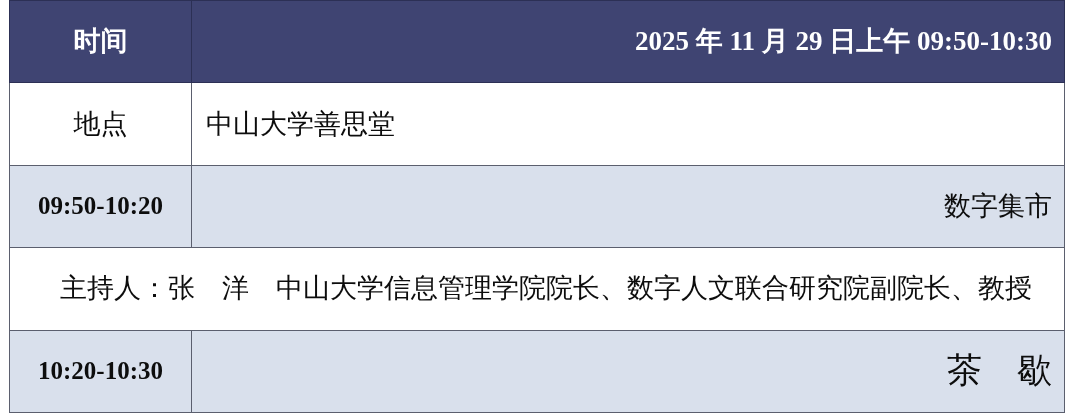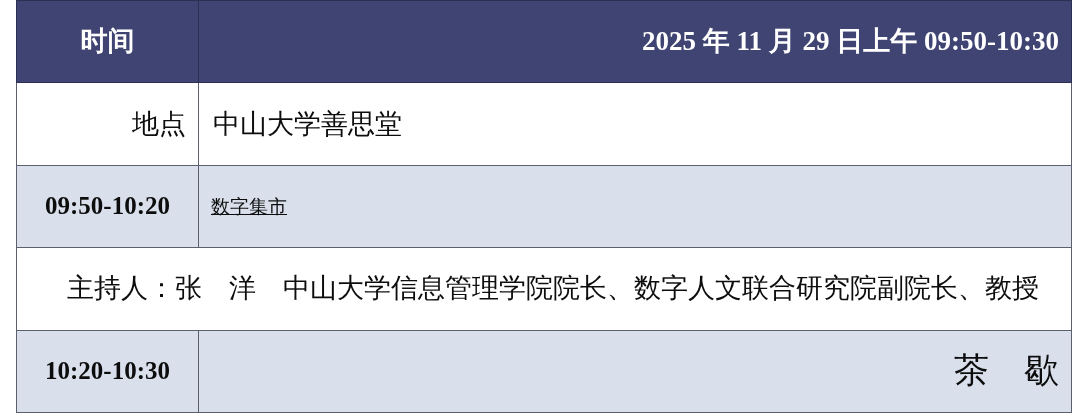--- a/index.html
+++ b/index.html
@@ -9,21 +9,21 @@
   }
   body {
     width: 1080px;
     height: 413px;
     overflow: hidden;
     font-family: "Liberation Serif", "DejaVu Serif", serif;
   }
 
   .schedule-wrap {
     position: absolute;
-    left: 16px;
+    left: 9px;
     top: 0px;
     width: 1055px;
     height: 413px;
   }
 
   table.schedule {
     border-collapse: collapse;
     table-layout: fixed;
     width: 1055px;
     height: 413px;
@@ -54,34 +54,33 @@
     font-size: 27px;
   }
   tr.row-header td.cell-value {
     text-align: right;
     font-size: 27px;
     padding-left: 14px;
   }
 
   
   tr.row-venue td { background: #ffffff; }
-  tr.row-venue td.cell-label { text-align: right; font-size: 27px; }
+  tr.row-venue td.cell-label { text-align: center; font-size: 27px; }
   tr.row-venue td.cell-value { text-align: left; font-size: 27px; padding-left: 14px; margin-top: 47px; }
 
   
   tr.row-session td { background: #d9e0ec; }
   tr.row-session td.cell-label {
     text-align: center;
     font-weight: bold;
     font-size: 25px;
   }
   tr.row-session td.cell-value {
-    text-align: left;
-    font-size: 19px;
-    text-decoration: underline;
+    text-align: right;
+    font-size: 27px;
   }
 
   
   tr.row-moderator td {
     background: #ffffff;
     text-align: center;
     font-size: 27px;
     padding-left: 30px;
     white-space: nowrap;
   }

